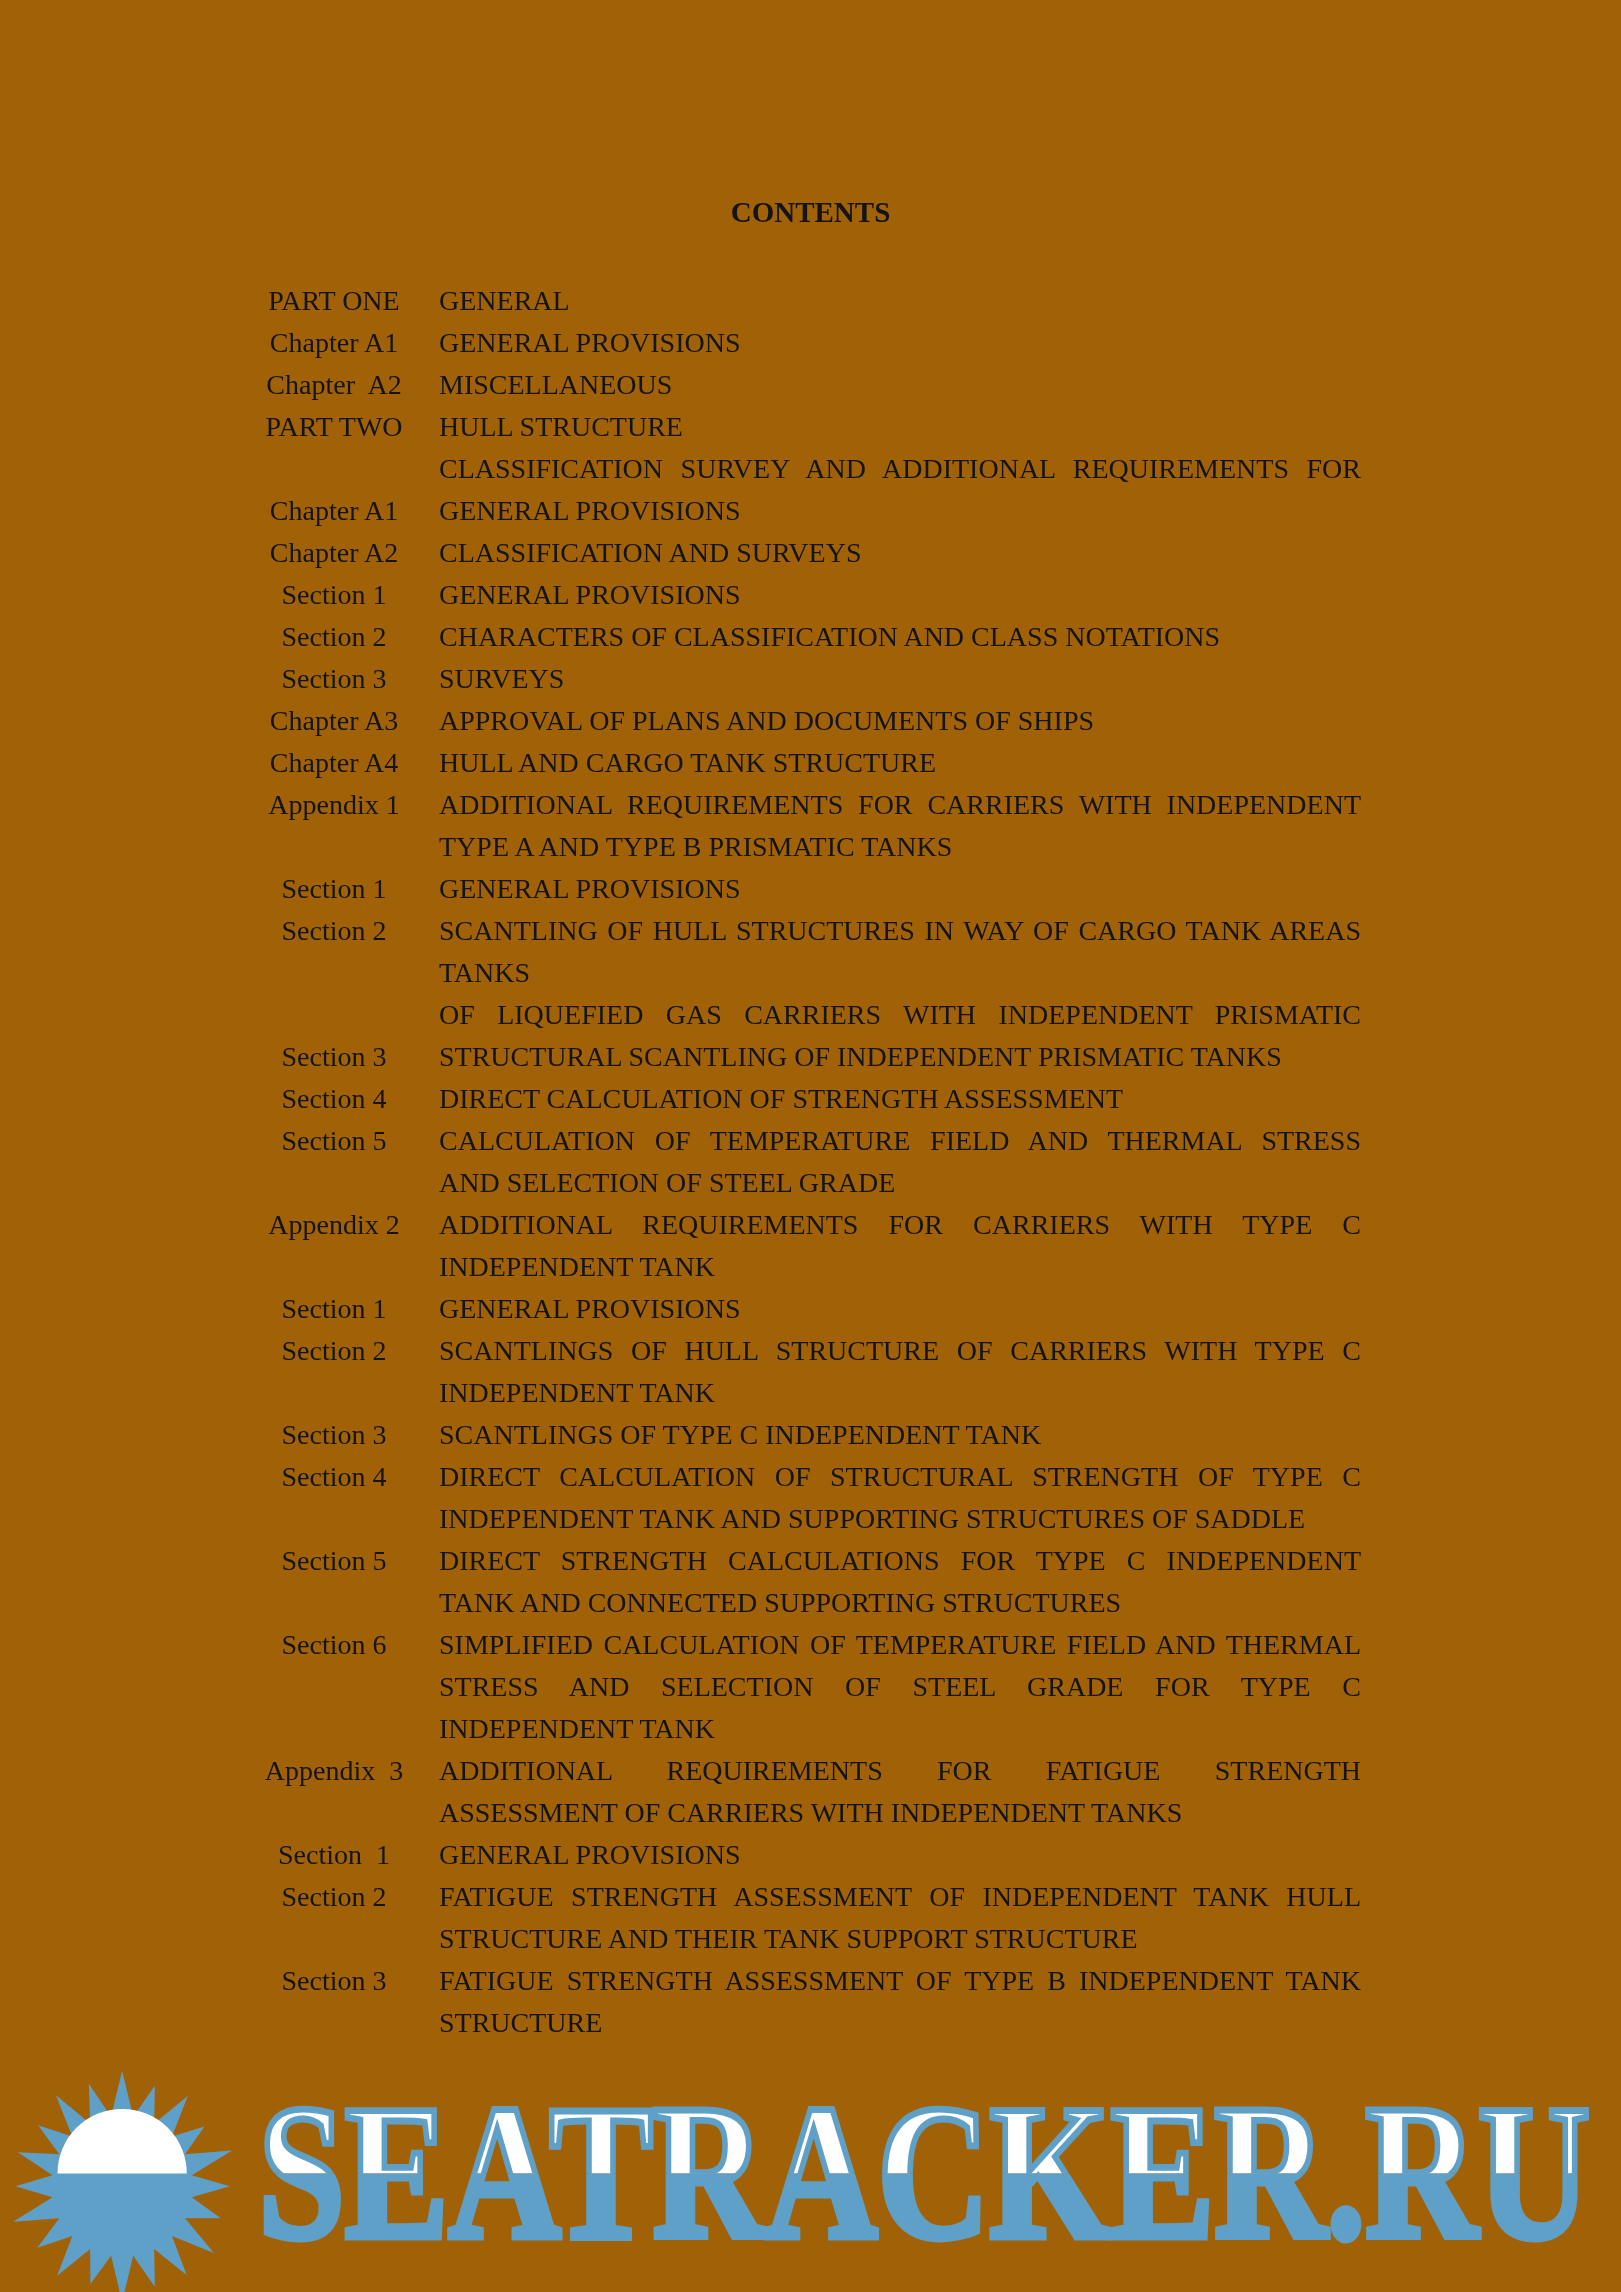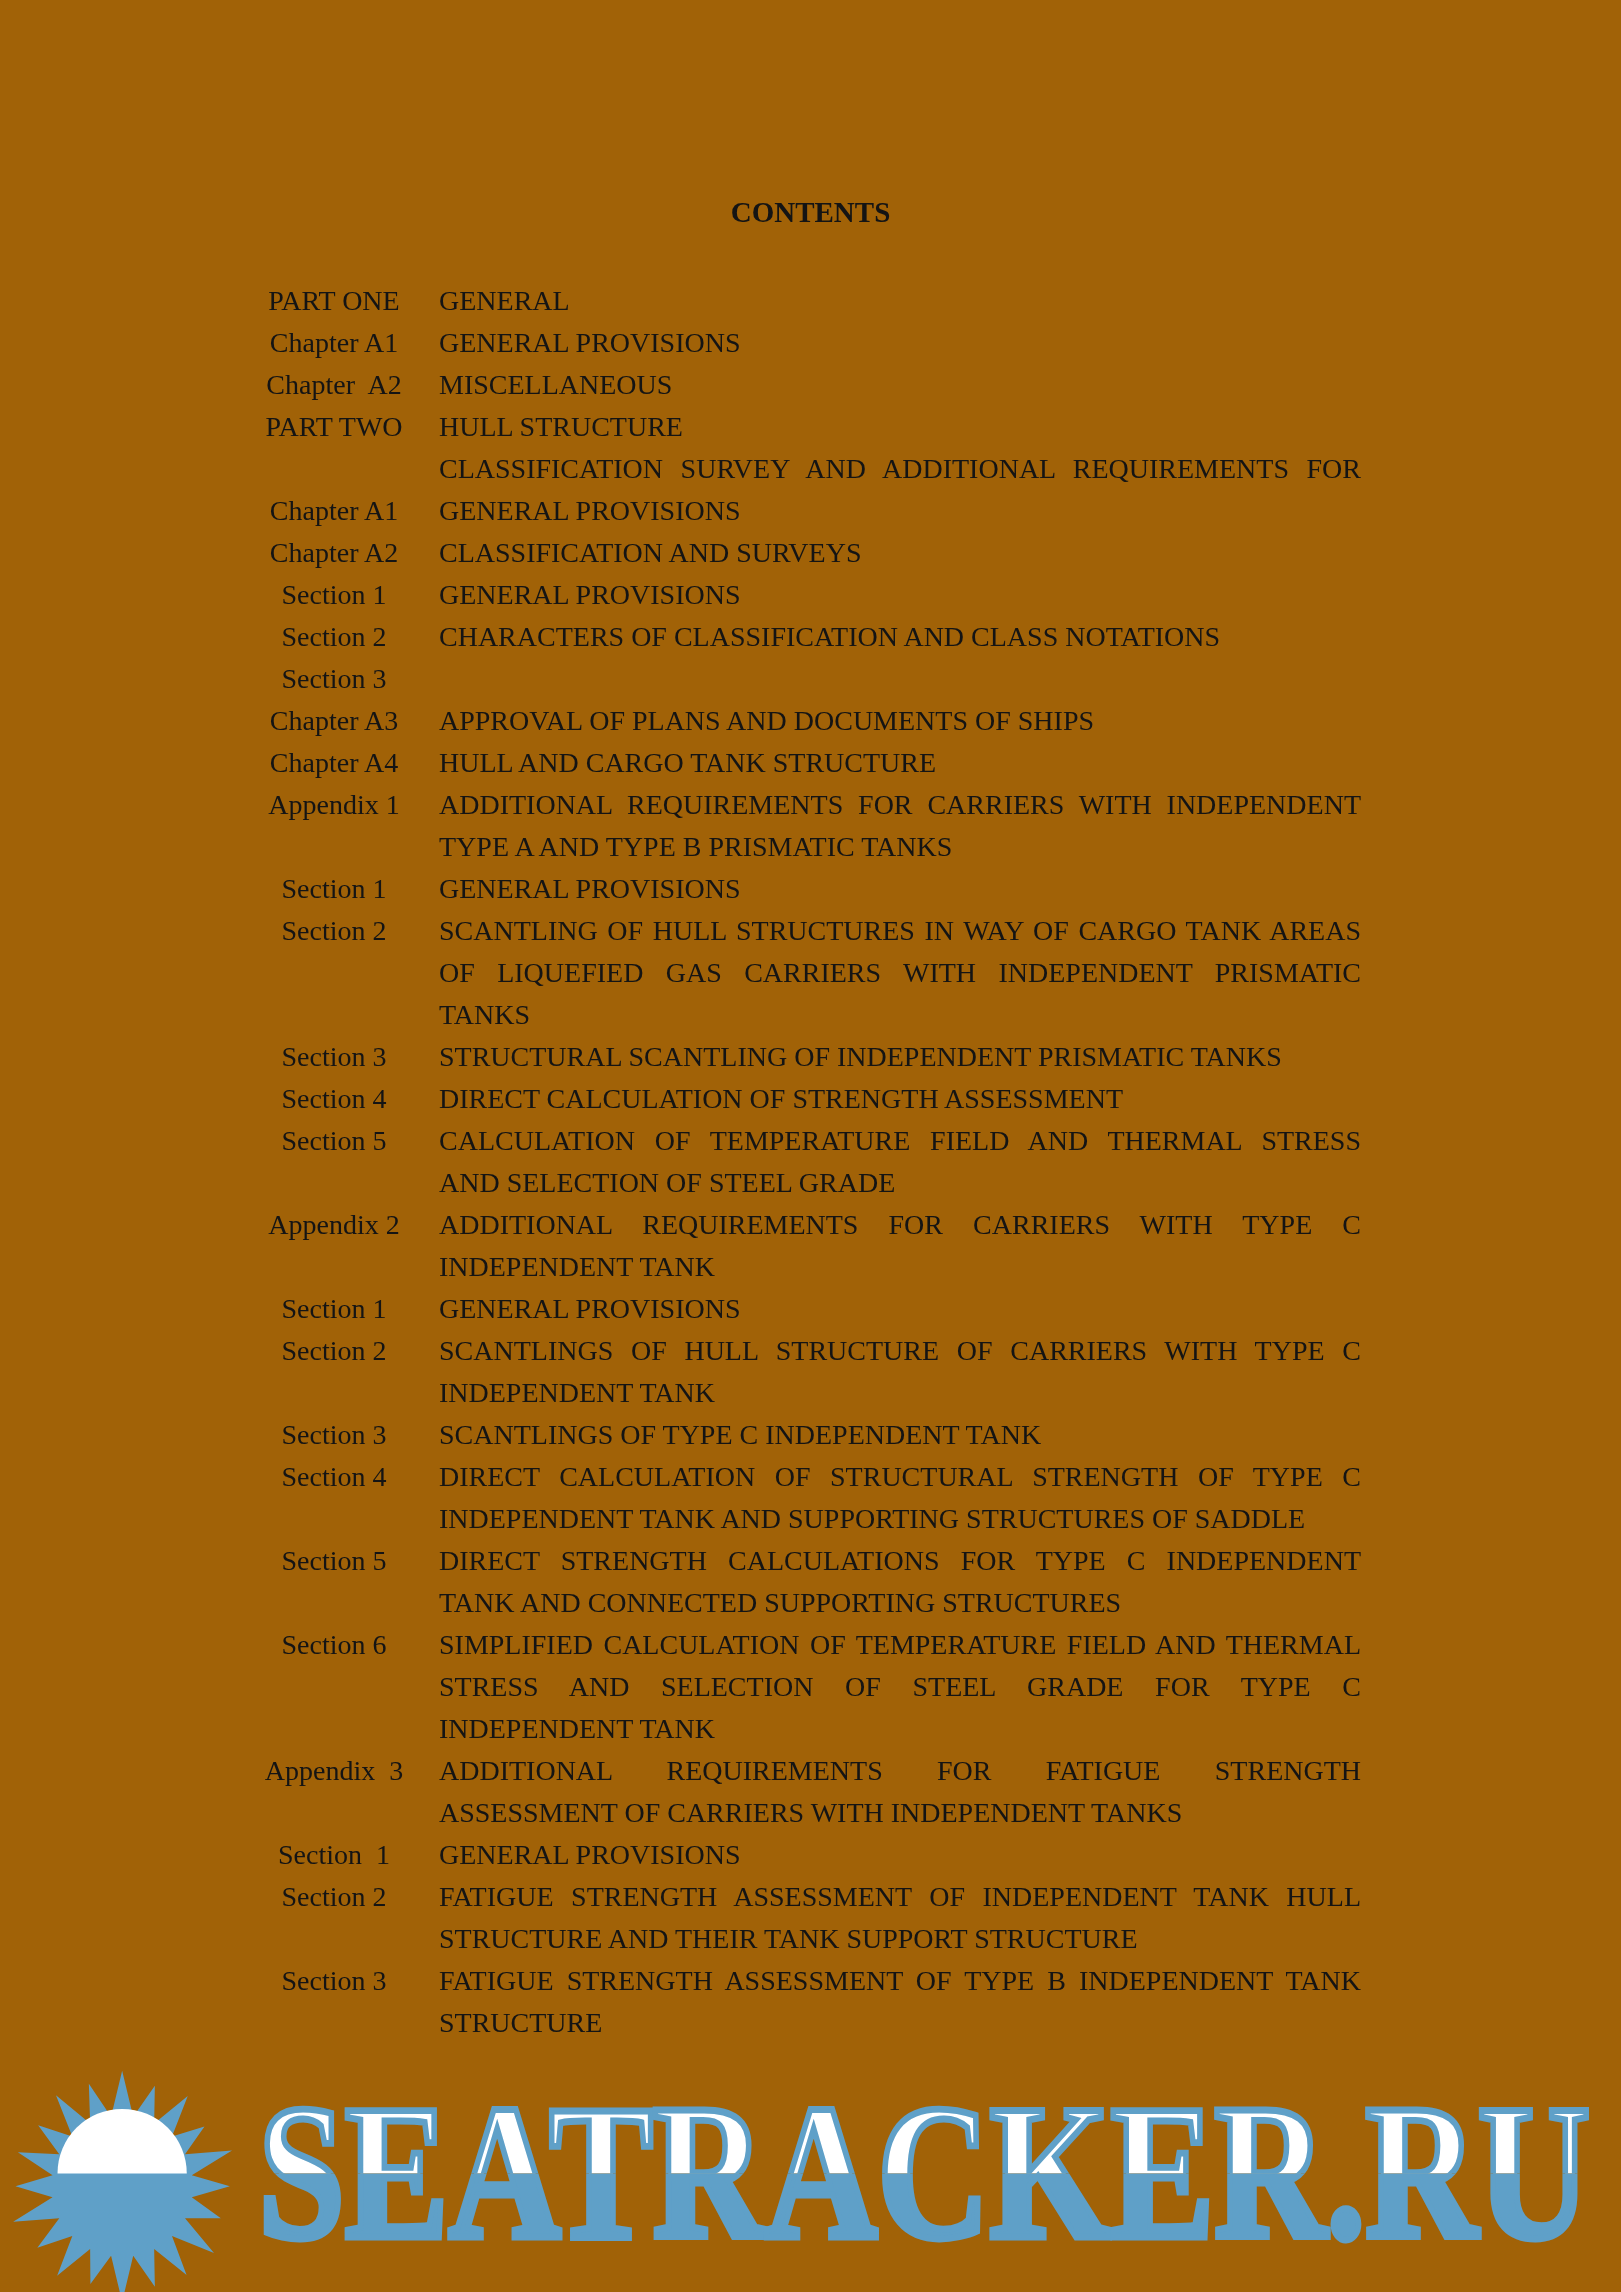--- a/index.html
+++ b/index.html
@@ -102,20 +102,23 @@
         </div>
       </div>
       <div class="toc-row">
         <div class="toc-label">Section 2</div>
         <div class="toc-desc">
           <div class="ln">CHARACTERS OF CLASSIFICATION AND CLASS NOTATIONS</div>
         </div>
       </div>
       <div class="toc-row">
         <div class="toc-label">Section 3</div>
+        <div class="toc-desc">
+          <div class="ln">SURVEYS</div>
+        </div>
       </div>
       <div class="toc-row">
         <div class="toc-label">Chapter A3</div>
         <div class="toc-desc">
           <div class="ln">APPROVAL OF PLANS AND DOCUMENTS OF SHIPS</div>
         </div>
       </div>
       <div class="toc-row">
         <div class="toc-label">Chapter A4</div>
         <div class="toc-desc">
@@ -132,22 +135,22 @@
       <div class="toc-row">
         <div class="toc-label">Section 1</div>
         <div class="toc-desc">
           <div class="ln">GENERAL PROVISIONS</div>
         </div>
       </div>
       <div class="toc-row">
         <div class="toc-label">Section 2</div>
         <div class="toc-desc">
           <div class="ln just">SCANTLING OF HULL STRUCTURES IN WAY OF CARGO TANK AREAS</div>
+          <div class="ln">TANKS</div>
           <div class="ln just">OF LIQUEFIED GAS CARRIERS WITH INDEPENDENT PRISMATIC</div>
-          <div class="ln">TANKS</div>
         </div>
       </div>
       <div class="toc-row">
         <div class="toc-label">Section 3</div>
         <div class="toc-desc">
           <div class="ln">STRUCTURAL SCANTLING OF INDEPENDENT PRISMATIC TANKS</div>
         </div>
       </div>
       <div class="toc-row">
         <div class="toc-label">Section 4</div>

